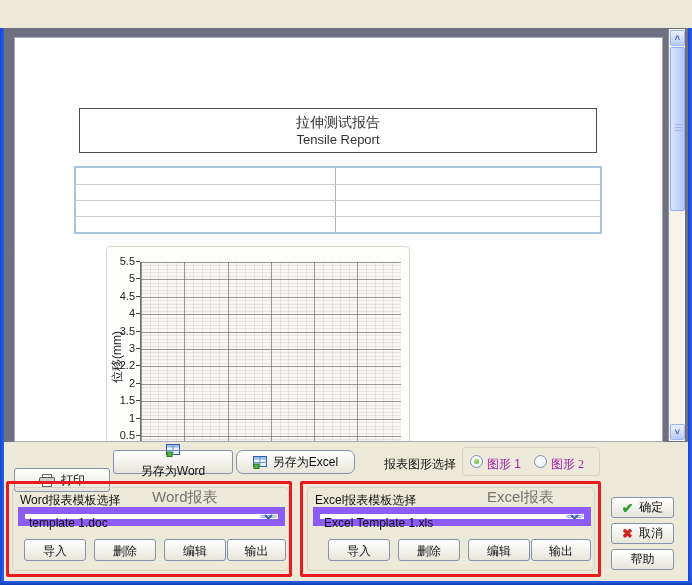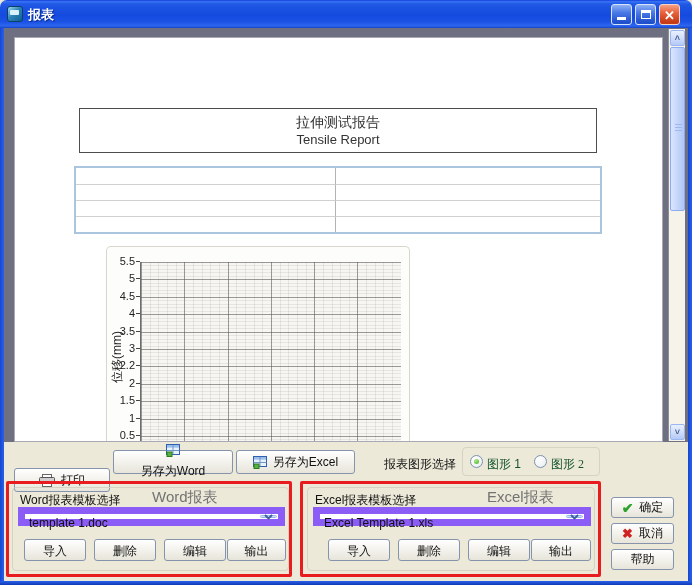--- a/index.html
+++ b/index.html
@@ -83,44 +83,31 @@
     background:linear-gradient(180deg,#e6eefd 0%,#cddbfa 55%,#b4c9f6 100%); display:flex; align-items:center; justify-content:center; }
 
   .groupbox { position:absolute; border:1px solid #d6d2c4; border-radius:4px; }
   .red-box { position:absolute; border:3px solid #e81b1e; border-radius:2px; }
   .annotation { position:absolute; color:#737373; font-size:15px; }
 
   .radio { position:absolute; width:13px; height:13px; border-radius:50%; border:1px solid #7c93ad;
     background:radial-gradient(circle at 35% 30%,#ffffff 0%,#eef2f5 70%,#d7dee5 100%); }
   .radio.checked::after { content:""; position:absolute; left:3px; top:3px; width:5px; height:5px; border-radius:50%;
     background:radial-gradient(circle at 35% 30%,#aee97e,#4bb022); }
-  .radio-label { position:absolute; font-size:12px; color:#14532d; }
+  .radio-label { position:absolute; font-size:12px; color:#a21caf; }
   .static-label { position:absolute; font-size:12px; color:#111; }
 
   .check-glyph { color:#2ca12c; font-size:14px; font-weight:bold; }
   .cross-glyph { color:#cf2222; font-size:13px; font-weight:bold; }
 </style>
 </head>
 <body>
 
 <div class="window">
 
-  <div class="titlebar">
-    <span class="app-icon"></span>
-    <span class="window-title">报表</span>
-    <span class="caption-btn min">
-        <span class="glyph-min"></span>
-      </span>
-    <span class="caption-btn max">
-        <span class="glyph-max"></span>
-      </span>
-    <span class="caption-btn close">
-        <span class="glyph-close">✕</span>
-      </span>
-  </div>
   <div class="frame left"></div>
   <div class="frame right"></div>
   <div class="frame bottom"></div>
 
   <div class="preview">
     <div class="page">
 
       <div class="report-title-box">
         <div class="rt-cn">拉伸测试报告</div>
         <div class="rt-en">Tensile Report</div>
@@ -178,21 +165,21 @@
           <rect x="0.5" y="0.5" width="13" height="10" fill="#eaf2ff" stroke="#2f5fae"></rect>
           <rect x="1" y="1" width="12" height="2.6" fill="#9bbdea"></rect>
           <line x1="0.5" y1="6.5" x2="13.5" y2="6.5" stroke="#6f97c9"></line>
           <line x1="7" y1="1" x2="7" y2="10.5" stroke="#6f97c9"></line>
           <rect x="1" y="8" width="5" height="4.5" fill="#57b33e" stroke="#2d7a1d"></rect>
         </svg>
     </span>
     <span>另存为Word</span>
   </div>
 
-  <div class="btn" style="left:236px; top:450px; width:119px;">
+  <div class="btn" style="left:236px; top:450px; width:119px;border-radius:7px;">
     <span class="ico">
       <svg width="14" height="13" viewBox="0 0 14 13">
           <rect x="0.5" y="0.5" width="13" height="10" fill="#eaf2ff" stroke="#2f5fae"></rect>
           <rect x="1" y="1" width="12" height="2.6" fill="#9bbdea"></rect>
           <line x1="0.5" y1="6.5" x2="13.5" y2="6.5" stroke="#6f97c9"></line>
           <line x1="7" y1="1" x2="7" y2="10.5" stroke="#6f97c9"></line>
           <rect x="1" y="8" width="5" height="4.5" fill="#57b33e" stroke="#2d7a1d"></rect>
         </svg>
     </span>
     <span>另存为Excel</span>

